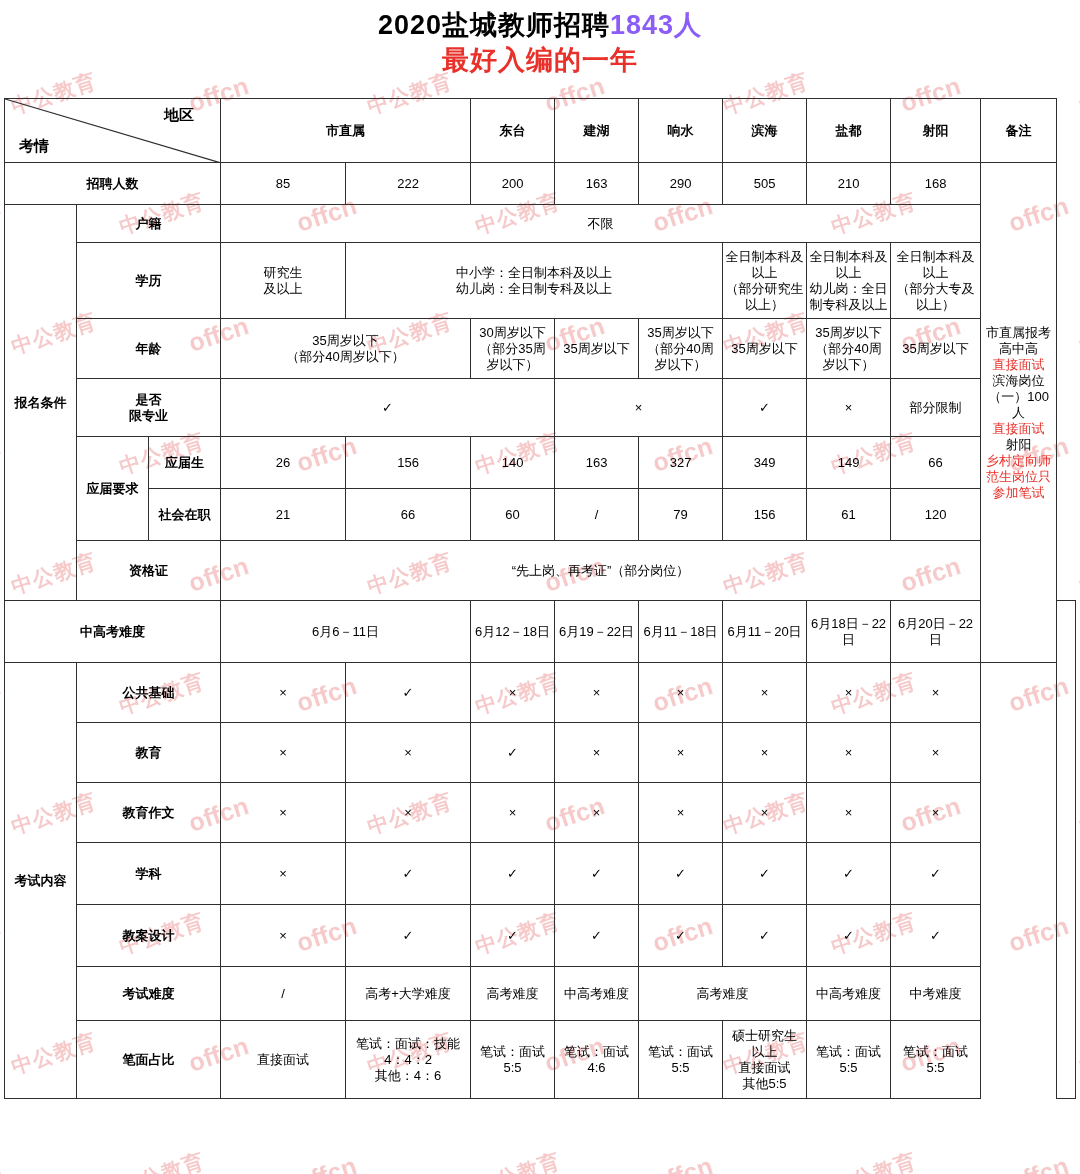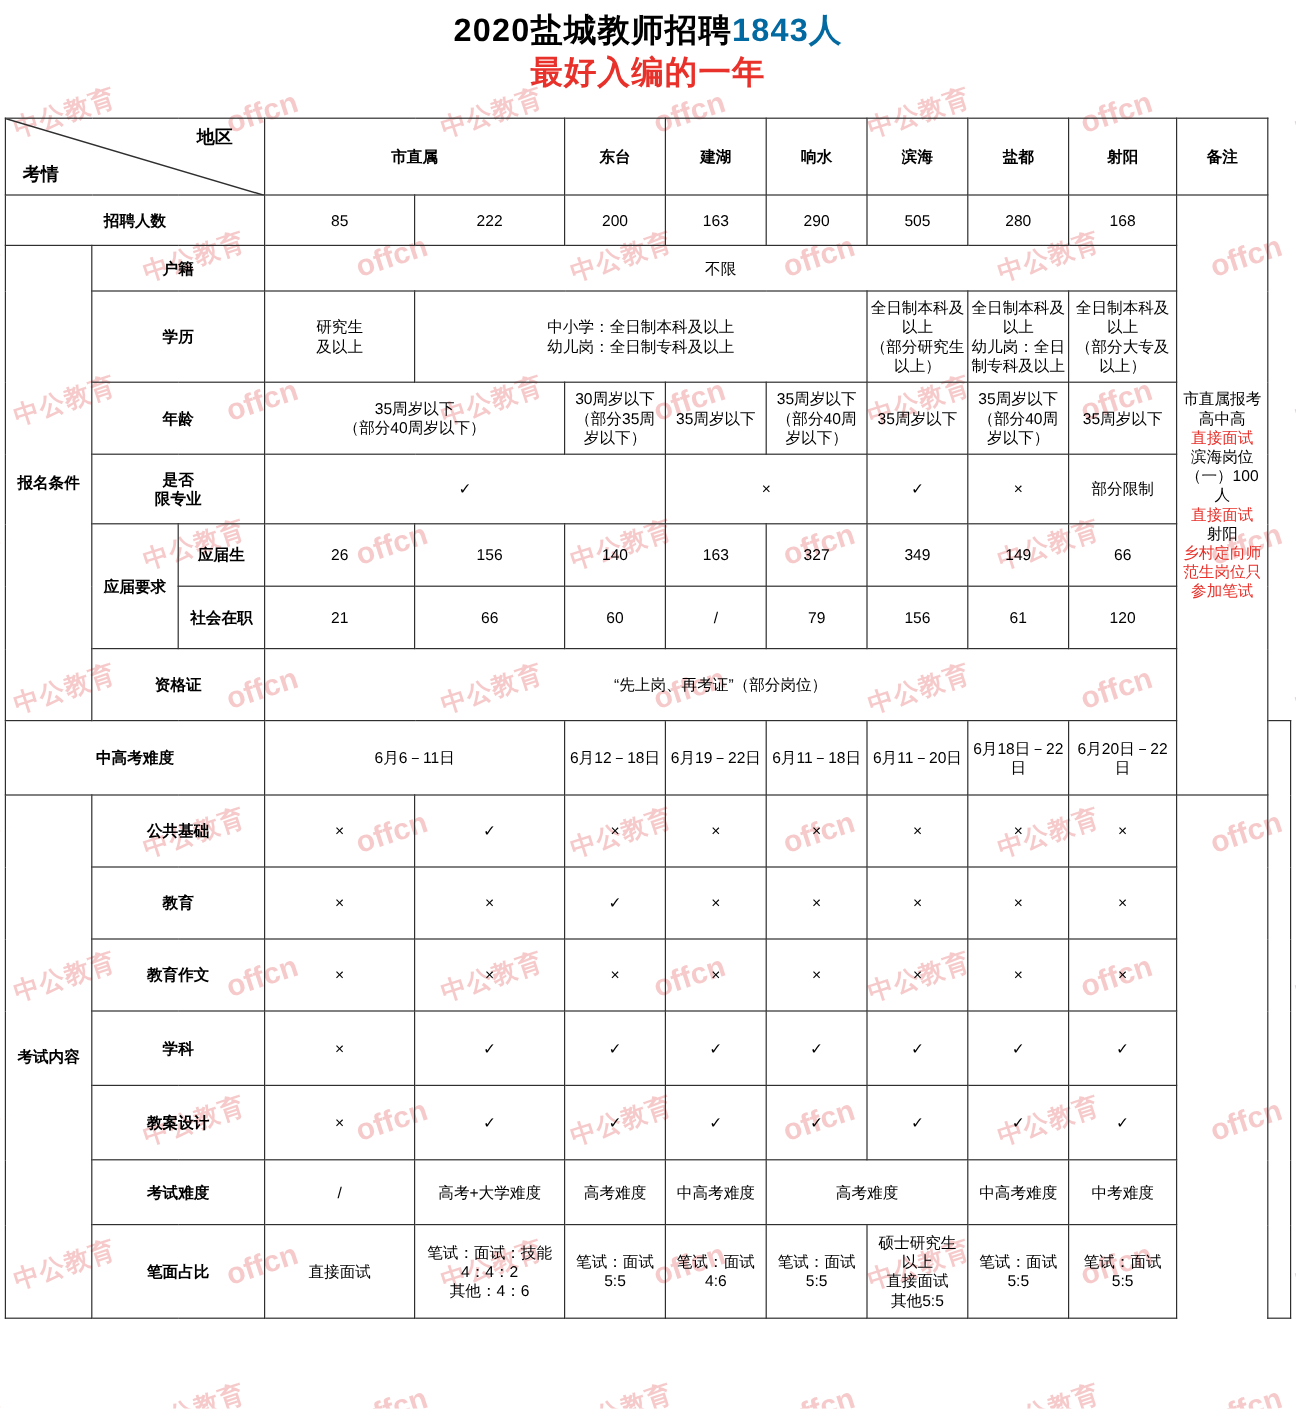--- a/index.html
+++ b/index.html
@@ -42,21 +42,21 @@
     padding-top: 8px;
     height: 98px;
   }
   .title-line1 {
     font-size: 27px;
     font-weight: bold;
     color: #000;
     line-height: 34px;
     letter-spacing: 1px;
   }
-  .title-line1 .hl { color: #0369a1; }
+  .title-line1 .hl { color: #8b5cf6; }
   .title-line2 {
     font-size: 27px;
     font-weight: bold;
     color: #e8312a;
     line-height: 36px;
     letter-spacing: 1px;
   }
 
   
   table.grid {
@@ -239,21 +239,21 @@
     </tr>
 
     <tr>
       <td class="rowlabel" colspan="3" style="height:42px">招聘人数</td>
       <td>85</td>
       <td>222</td>
       <td>200</td>
       <td>163</td>
       <td>290</td>
       <td>505</td>
-      <td>280</td>
+      <td>210</td>
       <td>168</td>
       <td rowspan="9" class="note-cell">
         <div>市直属报考</div>
         <div>高中高</div>
         <div class="red">直接面试</div>
         <div>滨海岗位（一）100人</div>
         <div class="red">直接面试</div>
         <div>射阳</div>
         <div class="red">乡村定向师范生岗位只参加笔试</div>
       </td>

